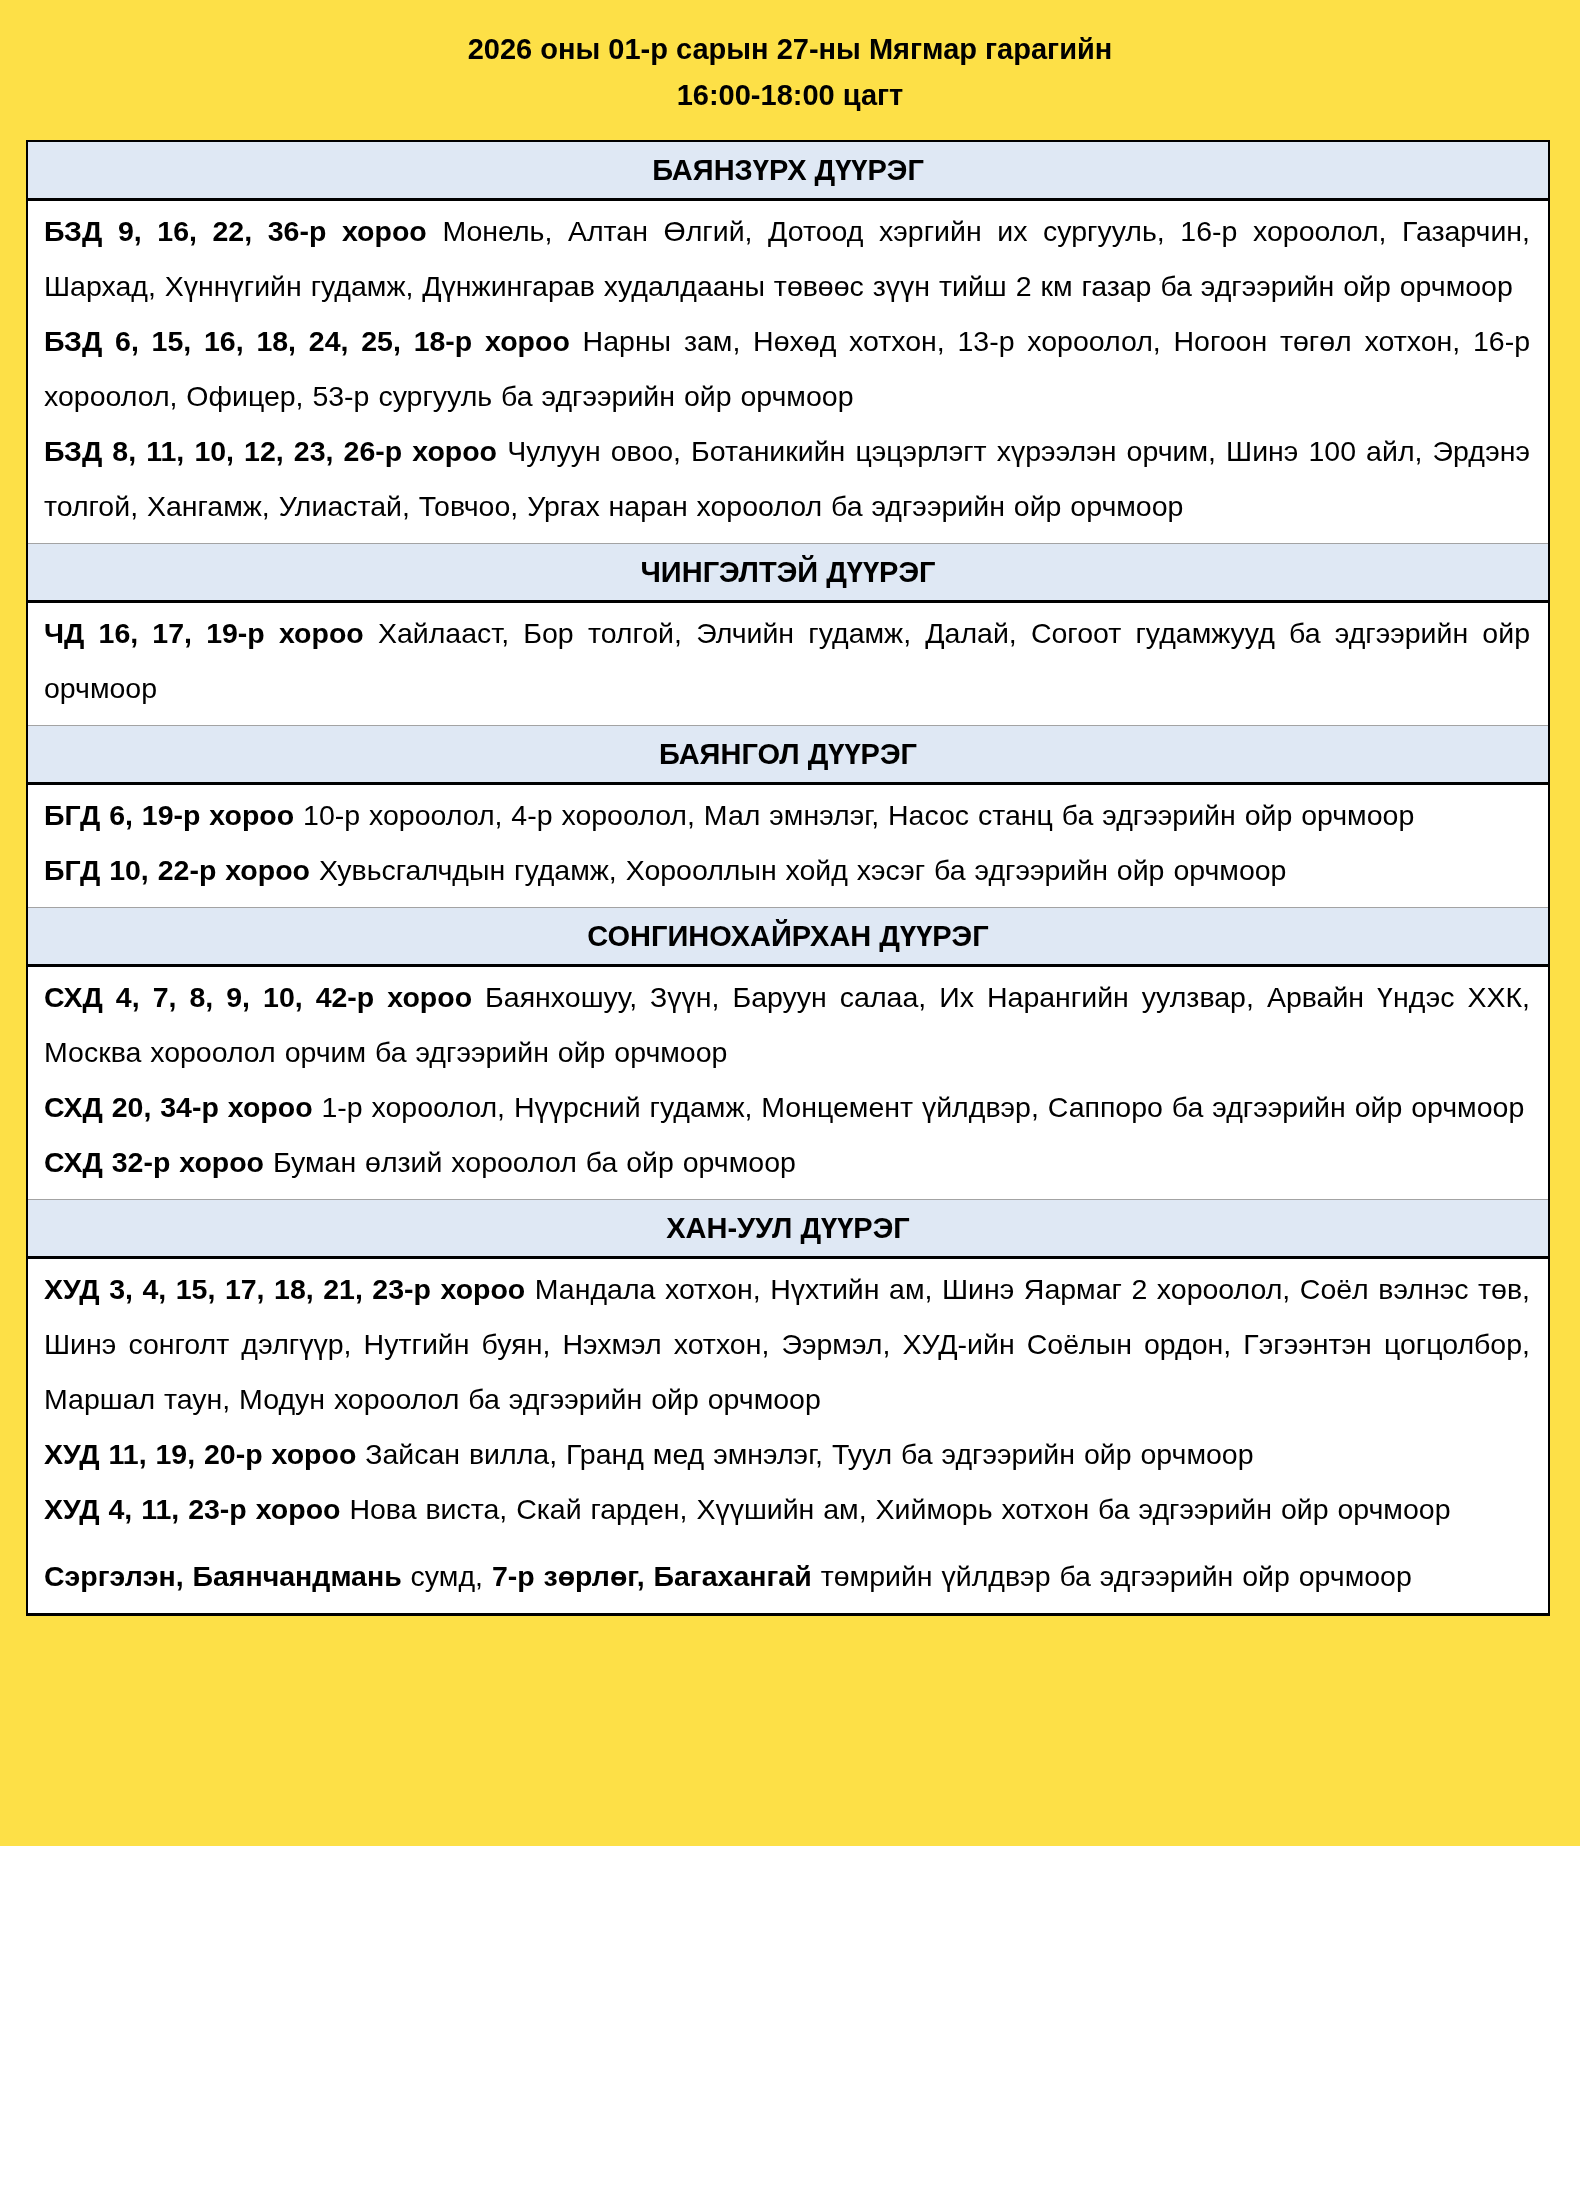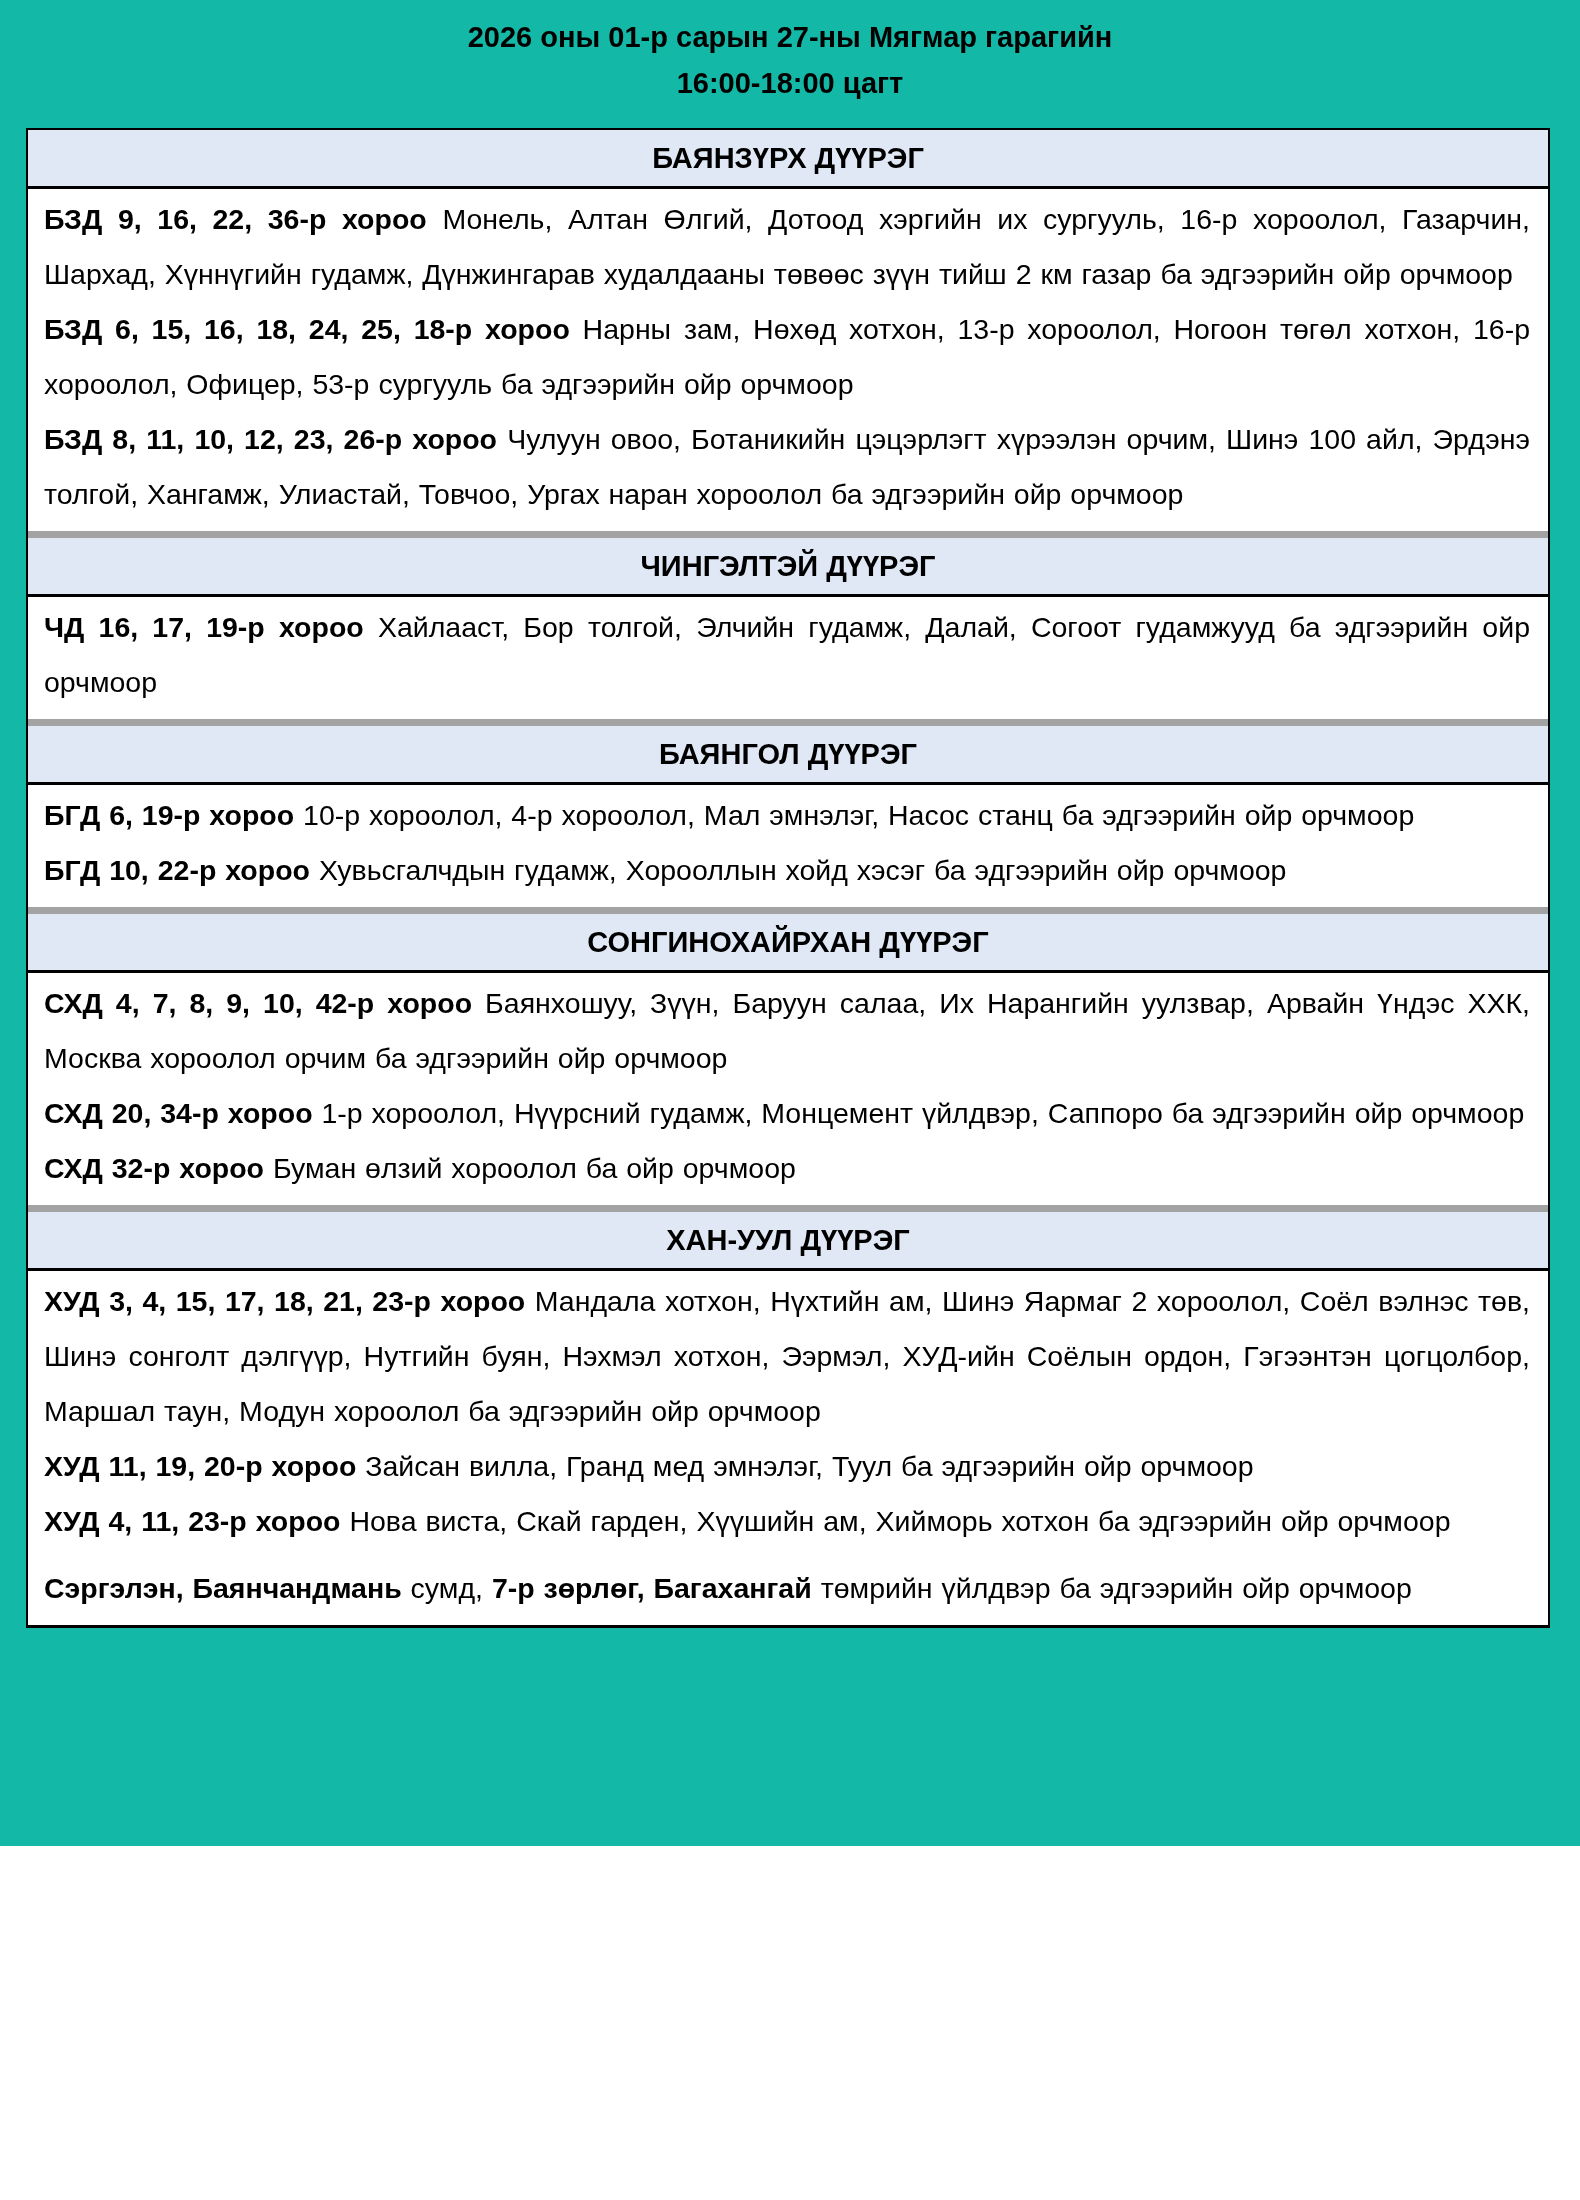--- a/index.html
+++ b/index.html
@@ -6,43 +6,43 @@
     margin: 0;
     padding: 0;
     background: #ffffff;
     color: #000000;
     font-family: "Liberation Sans", sans-serif;
   }
   .page {
     width: 1580px;
     height: 1846px;
     box-sizing: border-box;
-    padding-top: 20px;
-    background: #14b8a6;
+    padding-top: 32px;
+    background: #fde047;
     overflow: hidden;
   }
   .title-line {
     margin: 0;
     text-align: center;
     font-weight: bold;
     font-size: 29px;
     line-height: 34px;
   }
   .title-line.second {
     margin-top: 12px;
   }
   .doc-table {
     margin: 28px 30px 0 26px;
     border: 2px solid #000000;
     border-bottom-width: 3px;
     background: #ffffff;
   }
   .section-header {
     background: #dfe8f4;
-    border-top: 7px solid #a3a3a3;
+    border-top: 1px solid #a3a3a3;
     border-bottom: 3px solid #000000;
     text-align: center;
     font-weight: bold;
     font-size: 29px;
     height: 56px;
     line-height: 56px;
   }
   .doc-table .section:first-child .section-header {
     border-top: none;
   }

